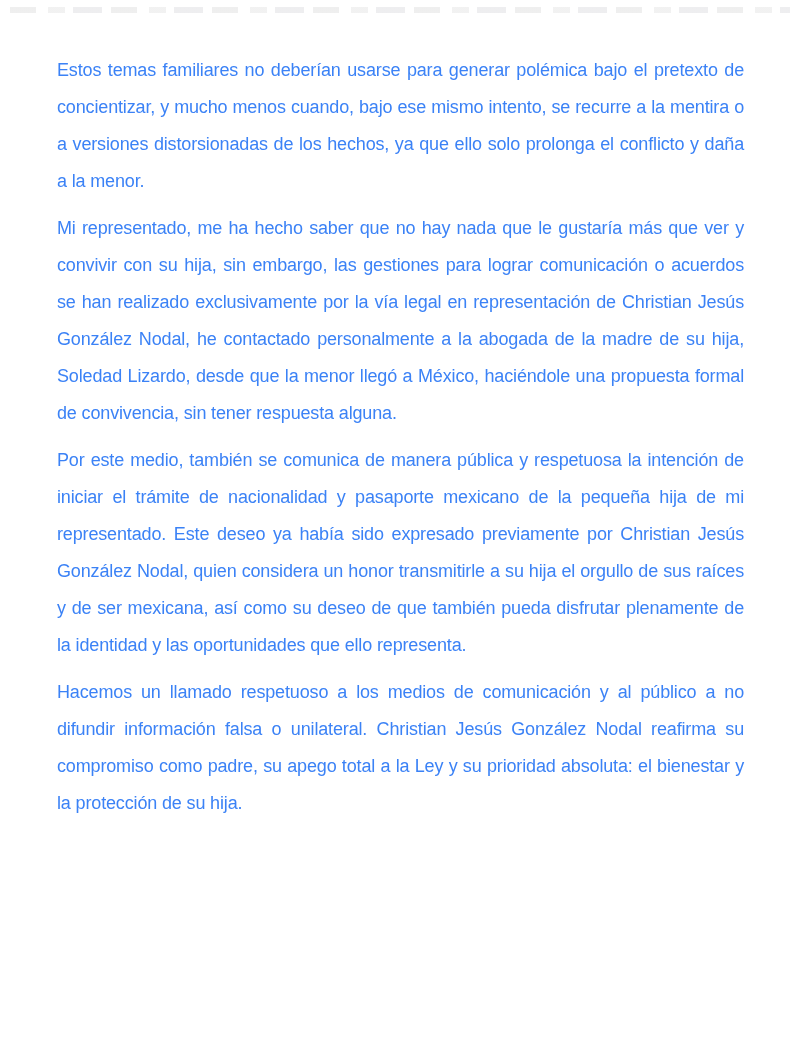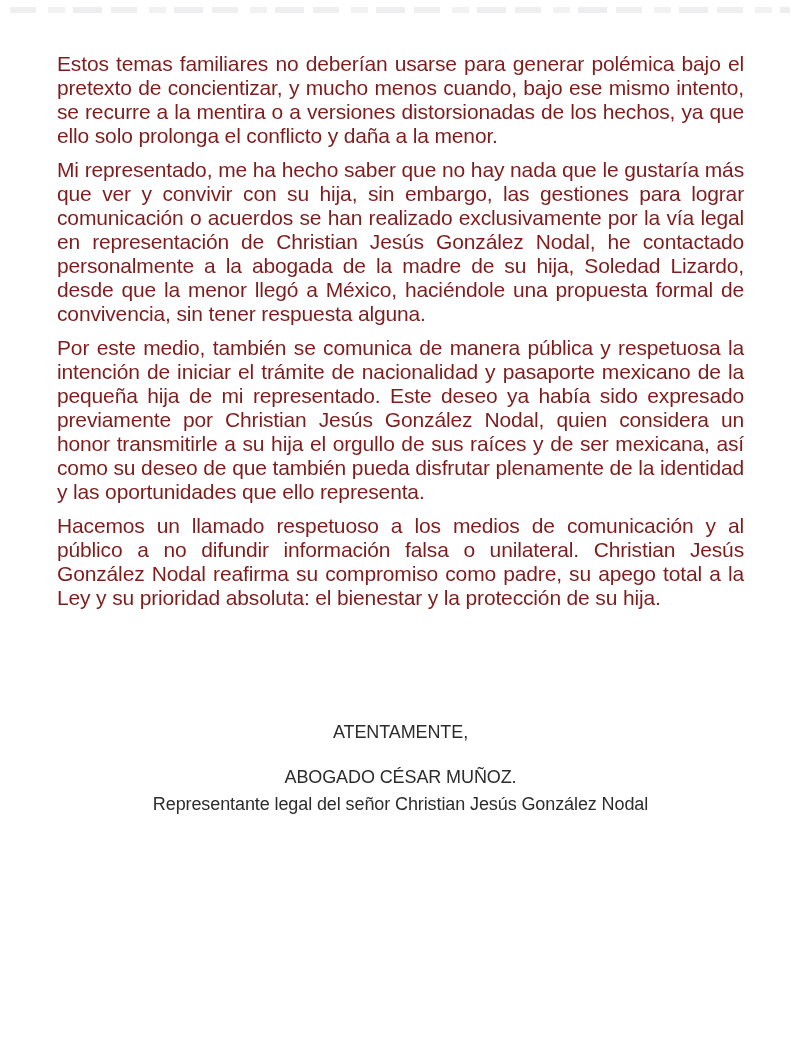--- a/index.html
+++ b/index.html
@@ -33,26 +33,26 @@
         #ececee 63px, #ececee 92px,
         rgba(0,0,0,0) 92px, rgba(0,0,0,0) 101px);
     opacity: 0.9;
   }
   .doc {
     position: relative;
     padding: 52px 56px 0 57px;
   }
   .para {
     margin: 0 0 10px 0;
-    font-size: 21px;
-    line-height: 24px;
+    font-size: 18px;
+    line-height: 37px;
     letter-spacing: -0.15px;
     text-align: justify;
     text-justify: inter-word;
-    color: #7f1d1d;
+    color: #3b82f6;
   }
   .closing {
     margin-top: 109px;
     text-align: center;
   }
   .closing p {
     margin: 0;
     font-size: 18px;
     line-height: 27px;
     letter-spacing: -0.1px;
@@ -72,20 +72,15 @@
   <main class="doc">
 
     <p class="para">Estos temas familiares no deberían usarse para generar polémica bajo el pretexto de concientizar, y mucho menos cuando, bajo ese mismo intento, se recurre a la mentira o a versiones distorsionadas de los hechos, ya que ello solo prolonga el conflicto y daña a la menor.</p>
 
     <p class="para">Mi representado, me ha hecho saber que no hay nada que le gustaría más que ver y convivir con su hija, sin embargo, las gestiones para lograr comunicación o acuerdos se han realizado exclusivamente por la vía legal en representación de Christian Jesús González Nodal, he contactado personalmente a la abogada de la madre de su hija, Soledad Lizardo, desde que la menor llegó a México, haciéndole una propuesta formal de convivencia, sin tener respuesta alguna.</p>
 
     <p class="para">Por este medio, también se comunica de manera pública y respetuosa la intención de iniciar el trámite de nacionalidad y pasaporte mexicano de la pequeña hija de mi representado. Este deseo ya había sido expresado previamente por Christian Jesús González Nodal, quien considera un honor transmitirle a su hija el orgullo de sus raíces y de ser mexicana, así como su deseo de que también pueda disfrutar plenamente de la identidad y las oportunidades que ello representa.</p>
 
     <p class="para">Hacemos un llamado respetuoso a los medios de comunicación y al público a no difundir información falsa o unilateral. Christian Jesús González Nodal reafirma su compromiso como padre, su apego total a la Ley y su prioridad absoluta: el bienestar y la protección de su hija.</p>
 
-    <div class="closing">
-      <p class="salutation">ATENTAMENTE,</p>
-      <p class="signatory">ABOGADO CÉSAR MUÑOZ.</p>
-      <p class="signatory-title">Representante legal del señor Christian Jesús González Nodal</p>
-    </div>
 
   </main>
 </div>
 
 </body></html>

